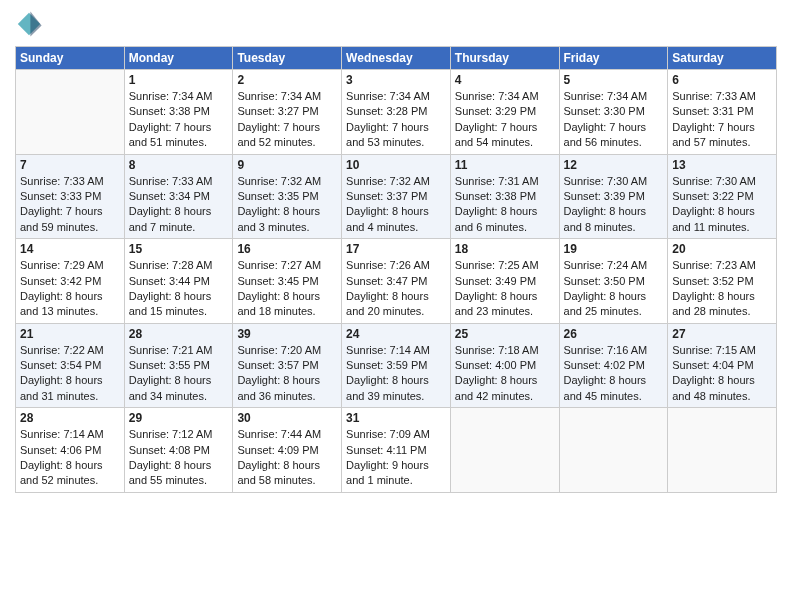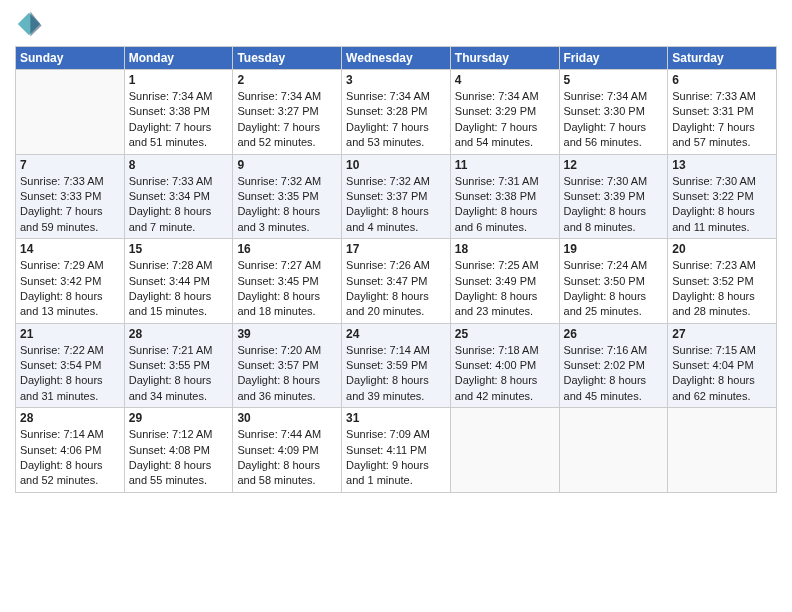--- a/index.html
+++ b/index.html
@@ -331,30 +331,30 @@
         <div class="day-info">
           <div>Sunrise: 7:18 AM</div>
           <div>Sunset: 4:00 PM</div>
           <div>Daylight: 8 hours and 42 minutes.</div>
         </div>
           </td>
           <td>
             <span class="day-number">26</span>
         <div class="day-info">
           <div>Sunrise: 7:16 AM</div>
-          <div>Sunset: 2:02 PM</div>
+          <div>Sunset: 4:02 PM</div>
           <div>Daylight: 8 hours and 45 minutes.</div>
         </div>
           </td>
           <td>
             <span class="day-number">27</span>
         <div class="day-info">
           <div>Sunrise: 7:15 AM</div>
           <div>Sunset: 4:04 PM</div>
-          <div>Daylight: 8 hours and 62 minutes.</div>
+          <div>Daylight: 8 hours and 48 minutes.</div>
         </div>
           </td>
         </tr>
         <tr>
           <td>
             <span class="day-number">28</span>
         <div class="day-info">
           <div>Sunrise: 7:14 AM</div>
           <div>Sunset: 4:06 PM</div>
           <div>Daylight: 8 hours and 52 minutes.</div>

